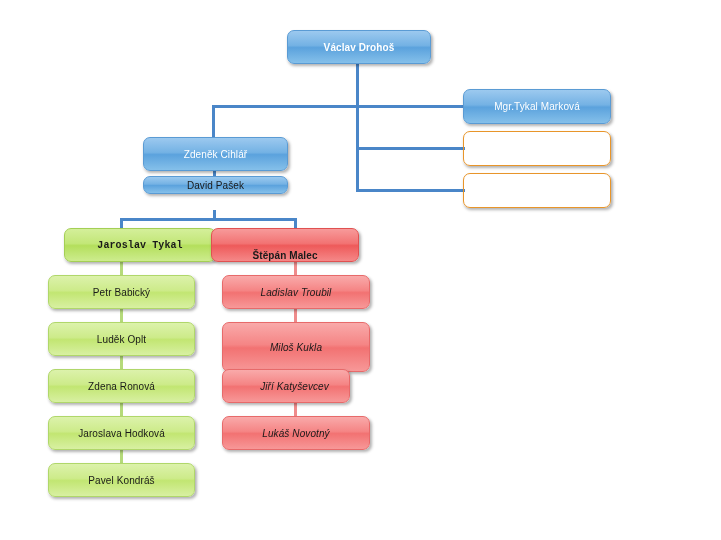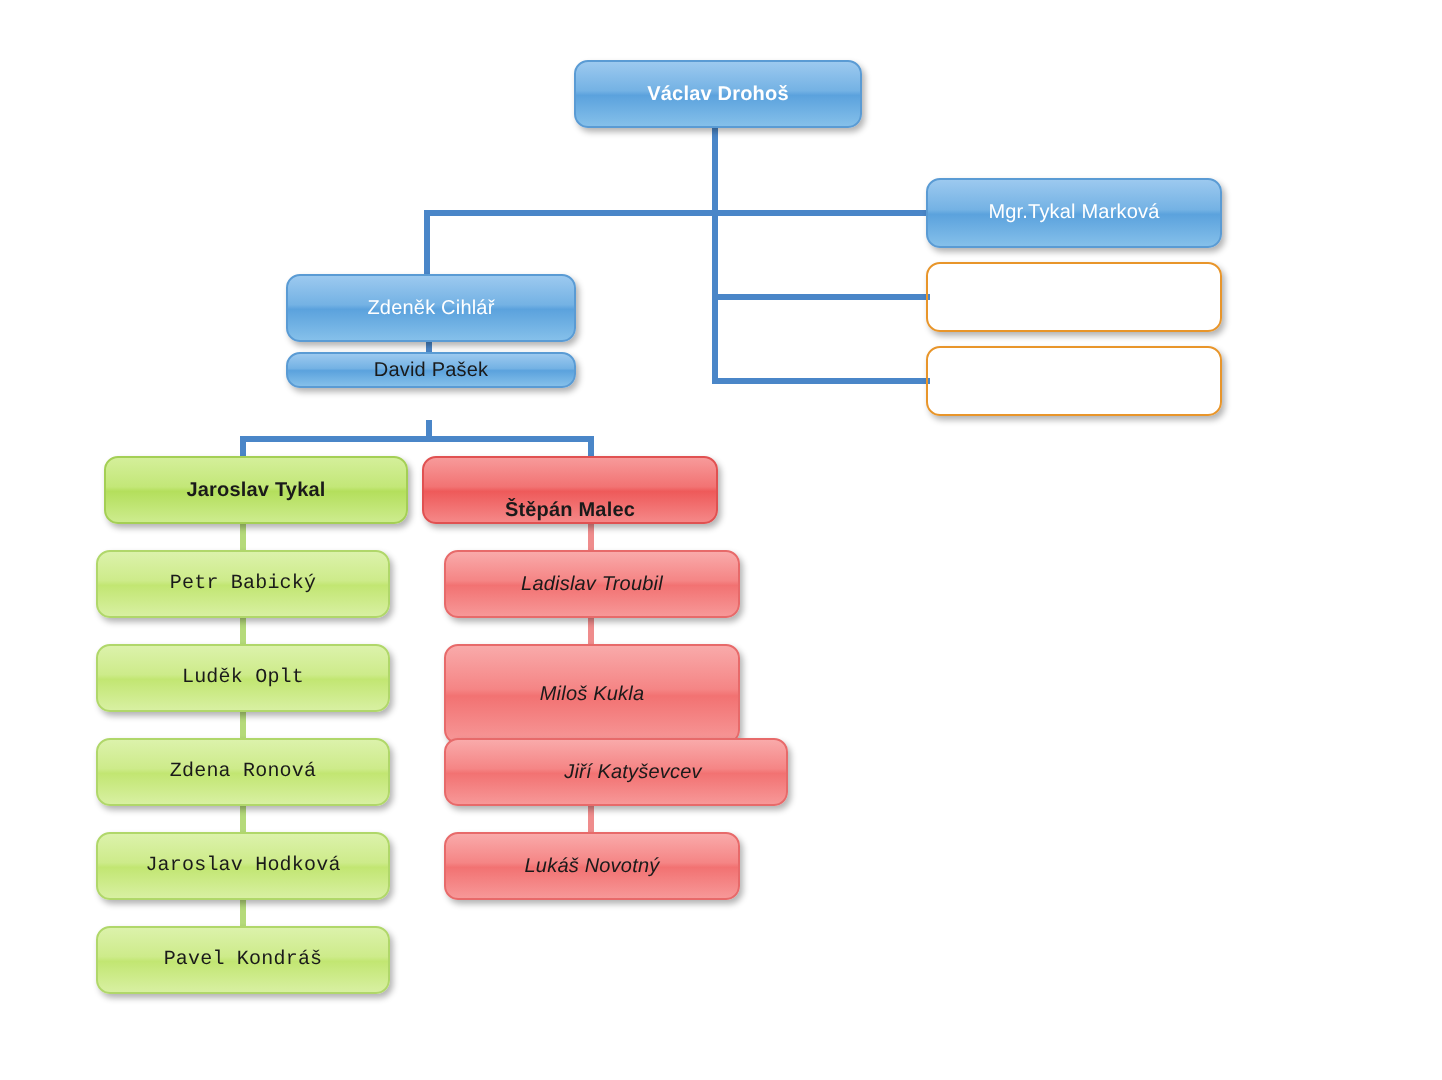--- a/index.html
+++ b/index.html
@@ -73,21 +73,20 @@
   
   .node.red-light {
     background: linear-gradient(to bottom, #f9aaaa 0%, #f58585 45%, #f27272 52%, #f79898 100%);
     border: 1px solid #e76a6a;
     font-style: italic;
   }
   
   .node.green-light {
     background: linear-gradient(to bottom, #dcf2ab 0%, #cdeb8a 45%, #c2e672 52%, #d8f0a2 100%);
     border: 1px solid #b0d76a;
-    font-family: Liberation Mono, monospace;
   }
 
   .txt-white { color: #ffffff; }
   .txt-dark  { color: #1a1a1a; }
   .bold      { font-weight: bold; }
 </style>
 </head>
 <body>
 
 <div id="chart-canvas">
@@ -125,47 +124,47 @@
       </div>
       <div class="node orange" style="left: 463px; top: 173px; width: 148px; height: 35px;">
         <span class="label txt-white">Daniel Kulfíř</span>
       </div>
       <div class="node blue" style="left: 143px; top: 137px; width: 145px; height: 34px;">
         <span class="label txt-white">Zdeněk Cihlář</span>
       </div>
       <div class="node blue" style="left: 143px; top: 176px; width: 145px; height: 18px;">
         <span class="label txt-dark">David Pašek</span>
       </div>
-      <div class="node green" style="left: 52px; top: 228px; width: 152px; height: 34px;">
+      <div class="node green" style="left: 64px; top: 228px; width: 152px; height: 34px; font-family: Liberation Mono, monospace;">
         <span class="label txt-dark bold">Jaroslav Tykal</span>
       </div>
       <div class="node green-light" style="left: 48px; top: 275px; width: 147px; height: 34px;">
         <span class="label txt-dark">Petr Babický</span>
       </div>
       <div class="node green-light" style="left: 48px; top: 322px; width: 147px; height: 34px;">
         <span class="label txt-dark">Luděk Oplt</span>
       </div>
       <div class="node green-light" style="left: 48px; top: 369px; width: 147px; height: 34px;">
         <span class="label txt-dark">Zdena Ronová</span>
       </div>
       <div class="node green-light" style="left: 48px; top: 416px; width: 147px; height: 34px;">
-        <span class="label txt-dark">Jaroslav Hodková</span>
+        <span class="label txt-dark">Jaroslava Hodková</span>
       </div>
       <div class="node green-light" style="left: 48px; top: 463px; width: 147px; height: 34px;">
         <span class="label txt-dark">Pavel Kondráš</span>
       </div>
       <div class="node red" style="left: 211px; top: 228px; width: 148px; height: 34px; align-items: flex-end;">
         <span class="label txt-dark bold">Štěpán Malec</span>
       </div>
       <div class="node red-light" style="left: 222px; top: 275px; width: 148px; height: 34px;">
         <span class="label txt-dark">Ladislav Troubil</span>
       </div>
       <div class="node red-light" style="left: 222px; top: 322px; width: 148px; height: 50px;">
         <span class="label txt-dark">Miloš Kukla</span>
       </div>
-      <div class="node red-light" style="left: 222px; top: 369px; width: 172px; height: 34px; padding-left: 21px;">
+      <div class="node red-light" style="left: 222px; top: 369px; width: 128px; height: 34px; padding-left: 21px;">
         <span class="label txt-dark">Jiří Katyševcev</span>
       </div>
       <div class="node red-light" style="left: 222px; top: 416px; width: 148px; height: 34px;">
         <span class="label txt-dark">Lukáš Novotný</span>
       </div>
     </div>
 </div>
 
 </body></html>

